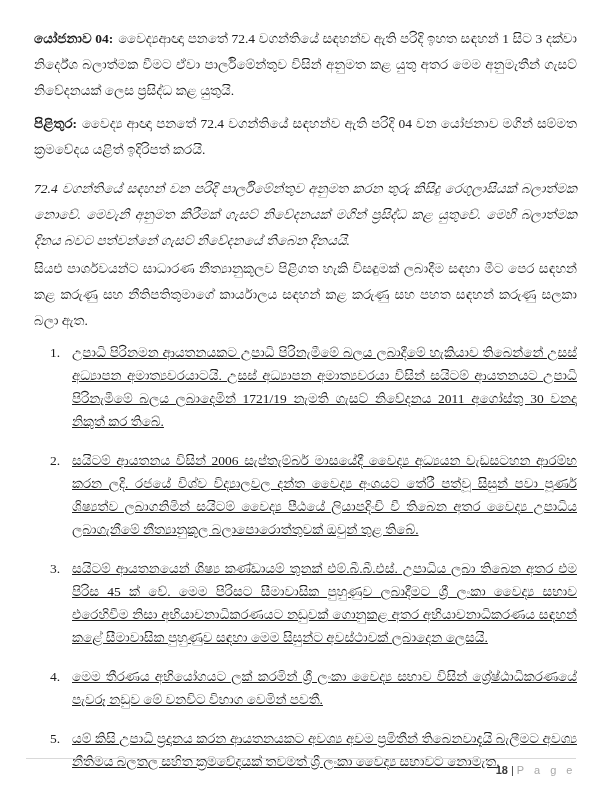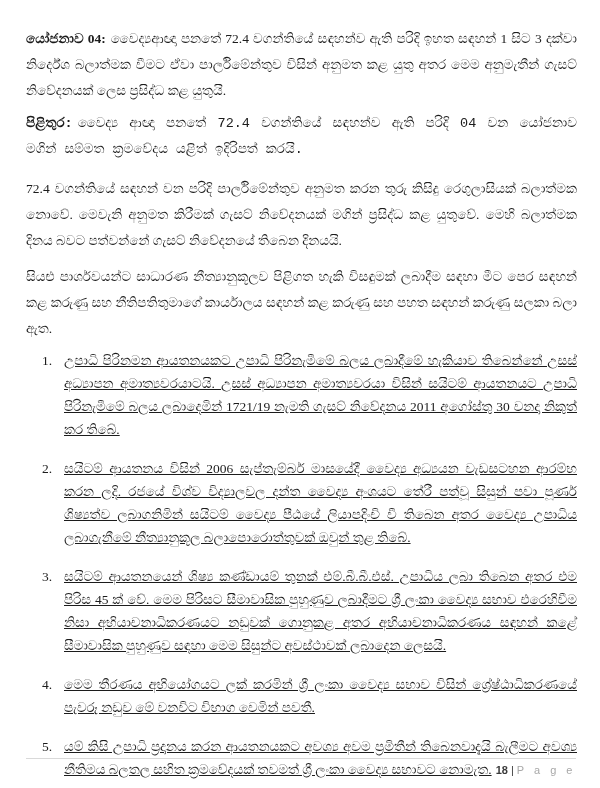--- a/index.html
+++ b/index.html
@@ -8,31 +8,32 @@
     height: 788px;
     background: #ffffff;
     font-family: "Liberation Serif", "DejaVu Serif", serif;
   }
   .page {
     position: relative;
     width: 600px;
     height: 788px;
     background: #ffffff;
     overflow: hidden;
+    padding-left: 8px;
   }
   .content {
     padding: 26px 23px 0 26px;
     color: #1c1c1c;
     font-size: 13.5px;
     line-height: 26px;
     text-align: justify;
   }
   .para { margin-bottom: 7px; }
-  .para.answer { margin-bottom: 13px; font-family: Liberation Mono, monospace; }
-  .para.clause { margin-bottom: 10px; }
+  .para.answer { margin-bottom: 13px; }
+  .para.clause { margin-bottom: 2px; font-style: italic; }
   .para.summary { }
   .lead {
     font-weight: bold;
     margin-right: 5px;
   }
   .numbered-list {
     margin-left: 16px;
     line-height: 23px;
   }
   .list-item {

